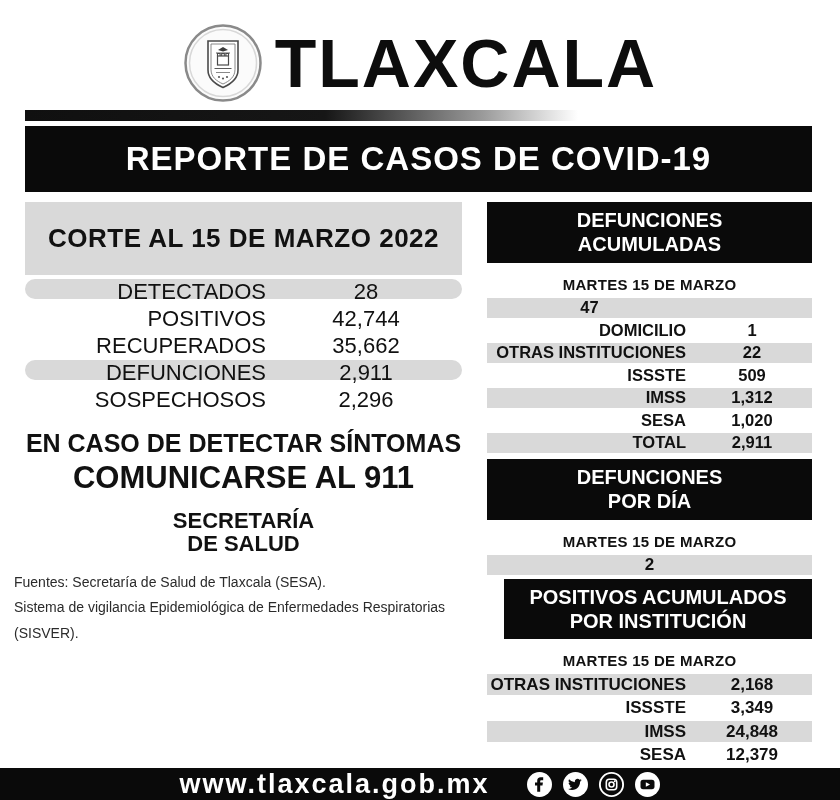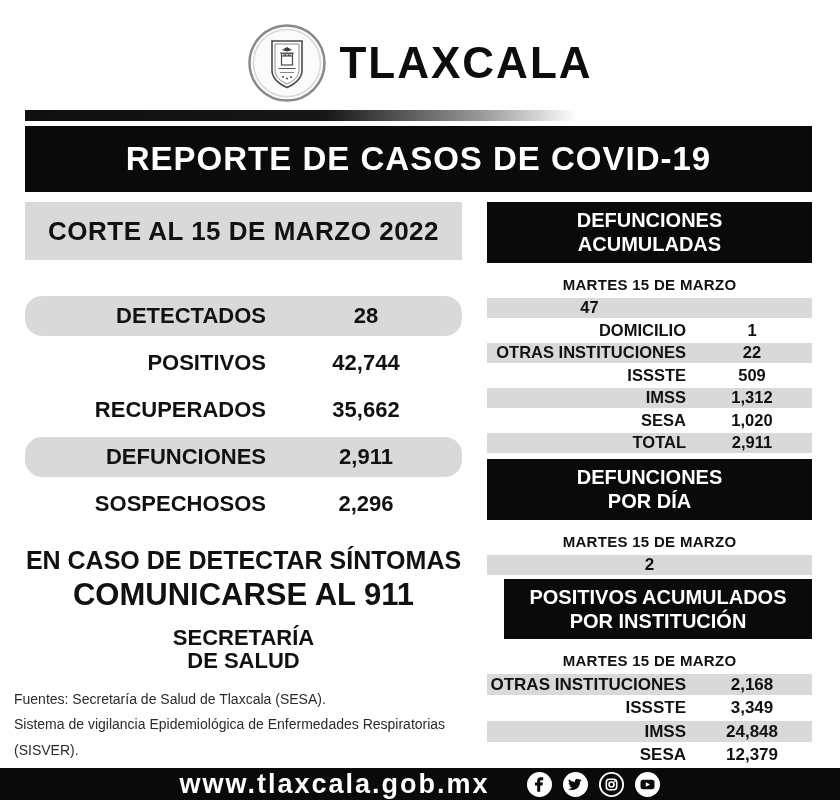--- a/index.html
+++ b/index.html
@@ -13,21 +13,21 @@
     color:#111;
   }
 
   
   .logo-row {
     display:flex; align-items:center; justify-content:center;
     gap:12px; padding-top:22px; height:104px;
   }
   .crest { width:80px; height:80px; flex:0 0 auto; }
   .logo-word {
-    font-size:44px; font-weight:800; letter-spacing:2px;
+    font-size:68px; font-weight:800; letter-spacing:2px;
     color:#0d0d0d; line-height:1;
   }
 
   
   .fade-bar {
     margin:6px 25px 5px 25px; height:11px;
     background:linear-gradient(to right,#101010 0%,#161616 38%,#9b9b9b 58%,#ffffff 70%,#ffffff 100%);
   }
 
   
@@ -38,30 +38,30 @@
     font-size:33px; font-weight:800; letter-spacing:1px;
   }
 
   
   .content { display:flex; padding-left:25px; margin-top:10px; }
   .left-col  { width:437px; }
   .right-col { width:325px; margin-left:25px; }
 
   
   .corte-bar {
-    height:58px; background:#d9d9d9;
+    height:73px; background:#d9d9d9;
     display:flex; align-items:center; justify-content:center;
     font-size:26px; font-weight:800; letter-spacing:.5px;
-    margin-bottom:36px;
+    margin-bottom:4px;
   }
   .stat-row {
-    height:40px; margin-bottom:7px;
+    height:20px; margin-bottom:7px;
     display:grid; grid-template-columns:245px 1fr;
     align-items:center;
-    font-size:22px; font-weight:700;border-radius:17px;
+    font-size:22px; font-weight:400;border-radius:17px;
   }
   .stat-row.shaded { background:#d9d9d9; }
   .stat-label { text-align:right; padding-right:4px; }
   .stat-value { text-align:center; }
 
   .advisory-1 { margin-top:22px; text-align:center; font-size:25px; font-weight:800; }
   .advisory-2 { text-align:center; font-size:31px; font-weight:800; margin-top:2px; }
   .secretaria { margin-top:13px; text-align:center; font-size:22px; font-weight:800; line-height:1.05; }
   .sources { margin:15px 0 0 -11px; font-size:14px; line-height:1.8; color:#2b2b2b; font-weight:400; }
 

